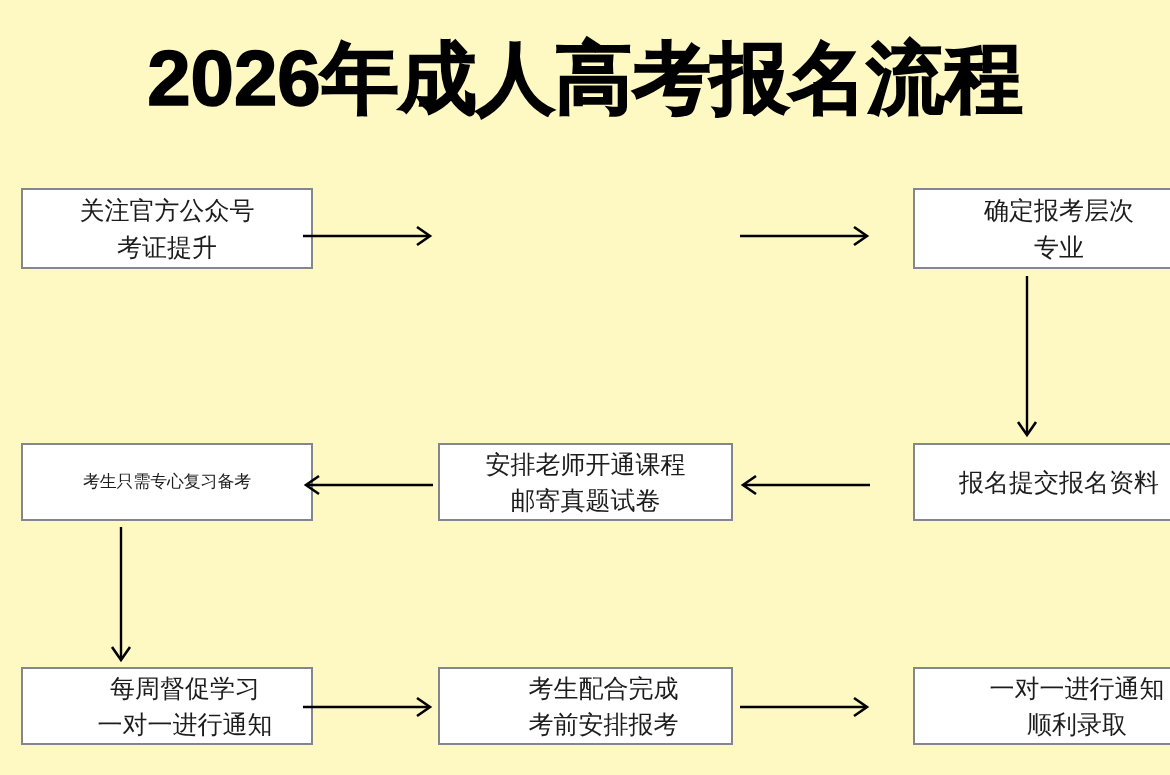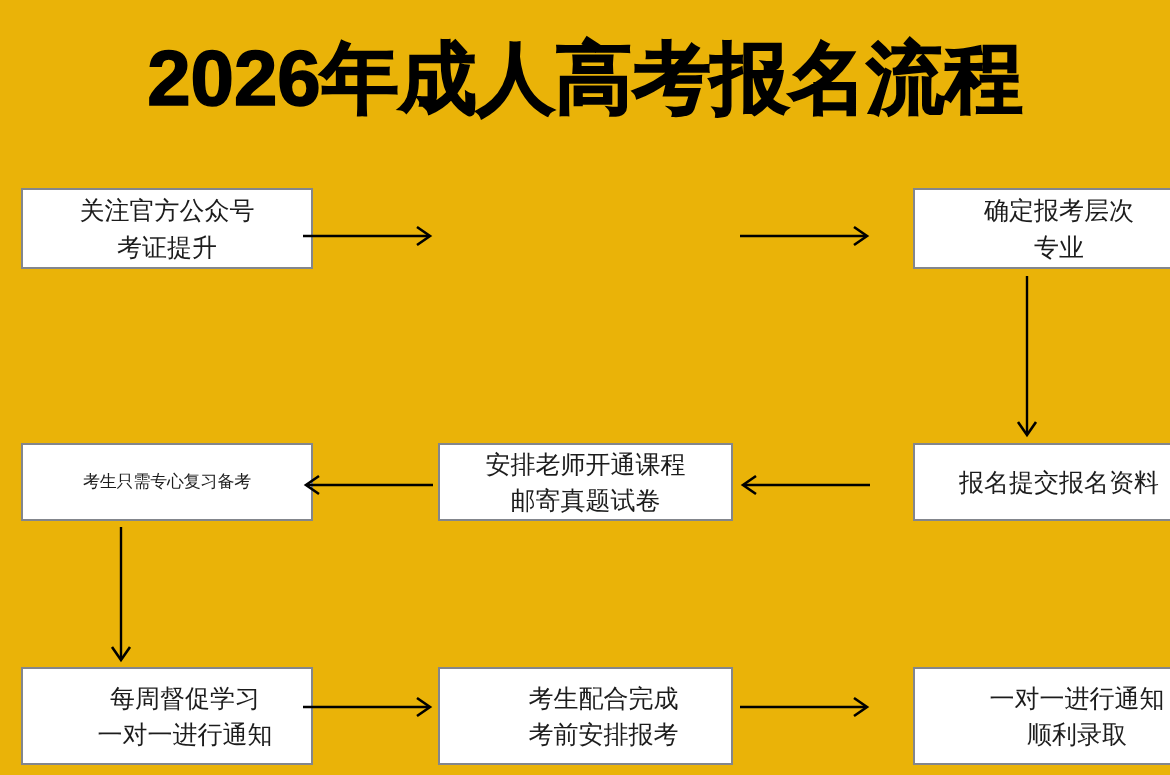--- a/index.html
+++ b/index.html
@@ -8,21 +8,21 @@
     width: 1170px;
     height: 775px;
     background: #ffffff;
     font-family: "Liberation Sans", "DejaVu Sans", sans-serif;
   }
 
   #page {
     position: relative;
     width: 1170px;
     height: 775px;
-    background: #eab308;
+    background: #fef9c3;
     overflow: hidden;
   }
 
   
   .title {
     position: absolute;
     left: 0;
     top: 38px;
     width: 1170px;
     text-align: center;
@@ -54,21 +54,21 @@
   .node.tight { font-size: 17px; letter-spacing: -0.2px; }
 
   
   .col-a { left: 21px;   width: 292px; }
   .col-b { left: 438px; width: 295px; }
   .col-c { left: 913px; width: 292px; }
 
   
   .row-1 { top: 188px; height: 81px; }
   .row-2 { top: 443px; height: 78px; }
-  .row-3 { top: 667px; height: 98px; padding-left: 36px; }
+  .row-3 { top: 667px; height: 78px; padding-left: 36px; }
 
   
   .arrow {
     position: absolute;
     overflow: visible;
   }
   .arrow svg { display: block; overflow: visible; }
 
   .arr-line {
     stroke: #000000;

